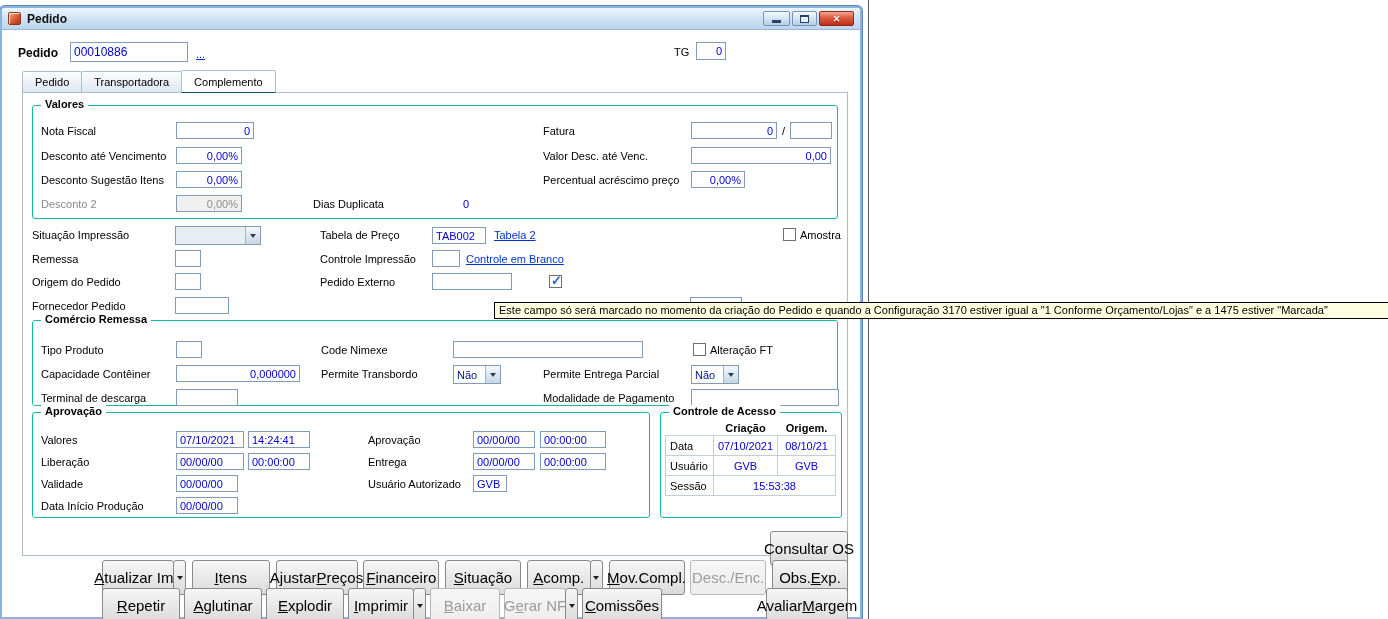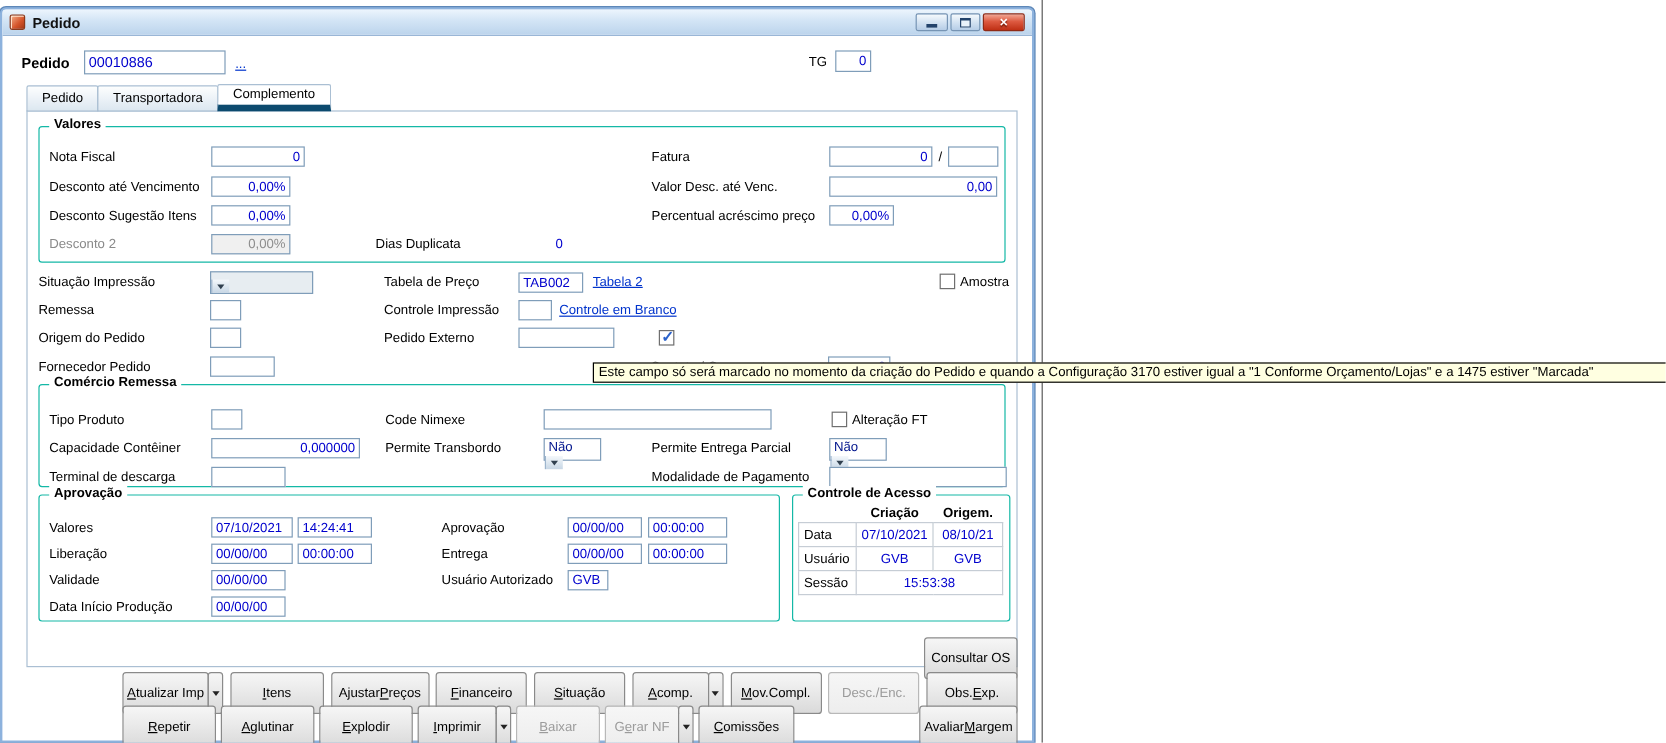--- a/index.html
+++ b/index.html
@@ -34,46 +34,46 @@
   .lbl.dis { color:#8a8a8a; }
   .val-text { position:absolute; color:#0000cd; white-space:nowrap; }
 
   .inp { position:absolute; height:17px; border:1px solid #7f9db9; background:#fff; color:#0000cd;
          padding:0 3px; display:flex; align-items:center; white-space:nowrap; overflow:hidden; }
   .inp.num { justify-content:flex-end; }
   .inp.dis { background:#f0f0f0; color:#8f8f8f; }
   .inp.big { height:20px; font-size:12px; }
 
   .combo { position:absolute; height:19px; border:1px solid #7f9db9; background:#fff;
-           display:flex; align-items:stretch; cursor:pointer;flex-direction:column; }
+           display:flex; align-items:stretch; cursor:pointer; }
   .combo .val { flex:1; padding:1px 3px; color:#00148c; display:flex; align-items:center; }
   .combo .arrow { width:15px; background:linear-gradient(#f4f8fb,#dde7f0 50%,#c8d7e5);
                   border-left:1px solid #9db5cd; display:flex; align-items:center; justify-content:center; }
   .combo .arrow::after { content:""; border:3px solid transparent; border-top:4px solid #30404f; margin-top:4px; }
   .combo.dis { background:#e7edf1; }
   .combo.dis .val { color:#7c8a96; }
 
   .grp { position:absolute; border:1px solid #14b8a6; border-radius:3px; background:transparent; }
   .leg { position:absolute; top:-8px; left:8px; background:#fff; padding:0 4px; font-weight:bold; white-space:nowrap; }
 
   .link { position:absolute; color:#0033cc; text-decoration:underline; cursor:pointer; white-space:nowrap; }
 
   .cb { position:absolute; width:13px; height:13px; border:1px solid #6f6f6f; background:#fff; cursor:pointer; }
   .cb.checked::after { content:"✓"; position:absolute; left:1px; top:-3px; color:#2b62cb; font-size:13px; font-weight:bold; }
 
   .tabs { position:absolute; left:20px; top:62px; height:23px; display:flex; align-items:flex-end; z-index:4; }
   .tab { height:22px; border:1px solid #aabfd3; border-bottom:1px solid #aabfd3; border-radius:2px 2px 0 0;
          background:linear-gradient(#fdfefe,#e9f0f6 60%,#dce7f0); padding:0 12px; display:flex;
          align-items:center; margin-right:-1px; cursor:pointer; }
-  .tab.active { height:23px; background:#fff; border-bottom:6px solid #0c4a6e; position:relative; z-index:5; }
+  .tab.active { height:23px; background:#fff; border-bottom:1px solid #0c4a6e; position:relative; z-index:5; }
 
   .panel { position:absolute; left:20px; top:84px; width:826px; height:464px; border:1px solid #aabfd3; background:#fff; }
 
   .btn { height:35px; border:1px solid #8a8a8a; border-radius:3px; color:#000; cursor:pointer;
-         background:linear-gradient(#f6f6f6,#eaeaea 45%,#dadada); font-family:inherit; font-size:11px;
+         background:linear-gradient(#f6f6f6,#eaeaea 45%,#dadada); font-family:inherit; font-size:15px;
          display:flex; align-items:center; justify-content:center; white-space:nowrap; padding:0 4px; }
   .btn.dis { color:#9b9b9b; border-color:#b8b8b8; background:linear-gradient(#f6f6f6,#ededed); cursor:default; }
   .btn.arrow-btn { width:13px; padding:0; margin-left:-1px; }
   .btn.arrow-btn::after { content:""; border:3px solid transparent; border-top:4px solid #222; margin-top:4px; }
   .split { display:flex; }
   .btnrow { position:absolute; left:100px; width:746px; height:21px; display:flex; }
   .btnrow.r1 { top:552px; justify-content:space-between; }
   .btnrow.r2 { top:580px; gap:4px; }
   .push-right { margin-left:auto; }
   .abtn { position:absolute; }

